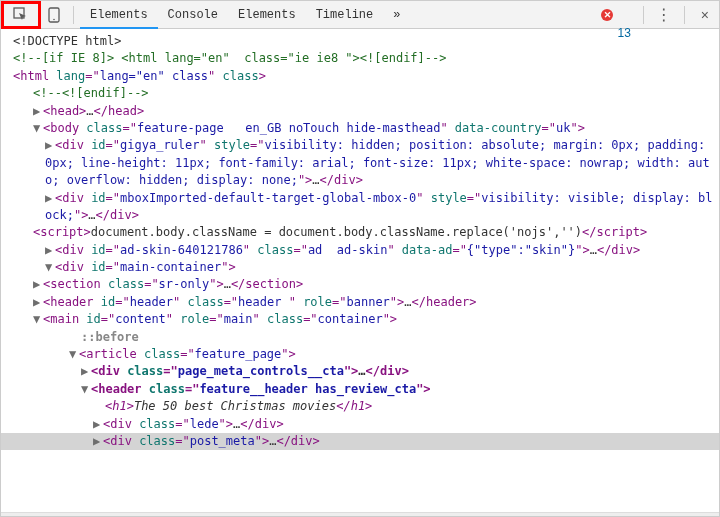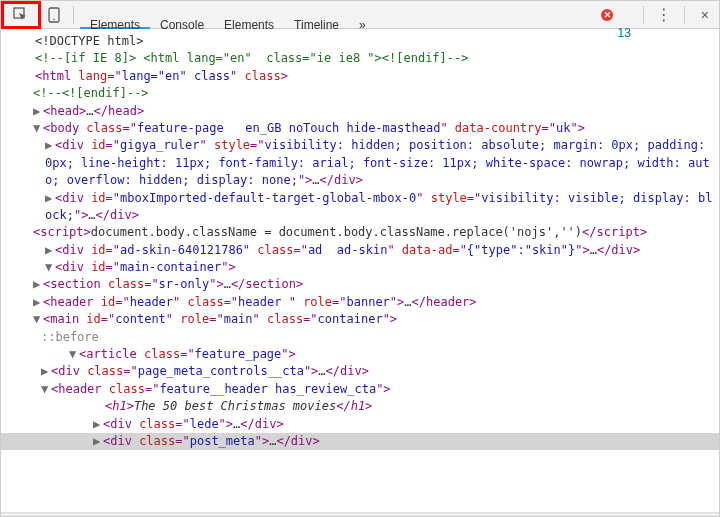--- a/index.html
+++ b/index.html
@@ -38,24 +38,25 @@
   align-items: center;
   justify-content: center;
 }
 .divider {
   width: 1px;
   height: 18px;
   background: #ccc;
   margin: 0 6px;
 }
 .tab {
-  padding: 10px 10px;
+  padding: 0 10px;
   height: 28px;
   line-height: 28px;
   color: #333;
+  font-family: Liberation Mono, monospace;
 }
 .tab.active {
   color: #333;
   border-bottom: 2px solid #2196F3;
   height: 28px;
 }
 .spacer { flex: 1; }
 .err-badge {
   display: flex;
   align-items: center;
@@ -81,32 +82,32 @@
   height: calc(517px - 28px - 6px);
   overflow: auto;
   padding: 4px 0;
   line-height: 1.45;
 }
 .bottom-bar {
   height: 6px;
   background: #eee;
   border-top: 1px solid #ddd;
 }
-.line { white-space: pre; padding-left: 34px; }
+.line { white-space: pre; padding-left: 12px; }
 .ind1 { padding-left: 32px; }
 .ind2 { padding-left: 44px; }
 .ind3 { padding-left: 32px; }
 .ind4 { padding-left: 68px; }
-.ind5 { padding-left: 40px; }
+.ind5 { padding-left: 80px; font-weight: bold; }
 .ind6 { padding-left: 92px; }
 .ind7 { padding-left: 104px; font-style: italic; }
 .wrap { white-space: pre-wrap; word-break: break-all; }
 .arrow { display: inline-block; width: 10px; color: #6e6e6e; }
 .tag { color: #881280; }
-.attr { color: #b91c1c; }
+.attr { color: #0f766e; }
 .val { color: #1a1aa6; }
 .comment { color: #236e25; }
 .text { color: #333; }
 .pseudo { color: #888; }
 .ellips { color: #333; }
 .hl { background: #d4d4d4; }
 svg { display: block; }
 </style>
 </head>
 <body>

